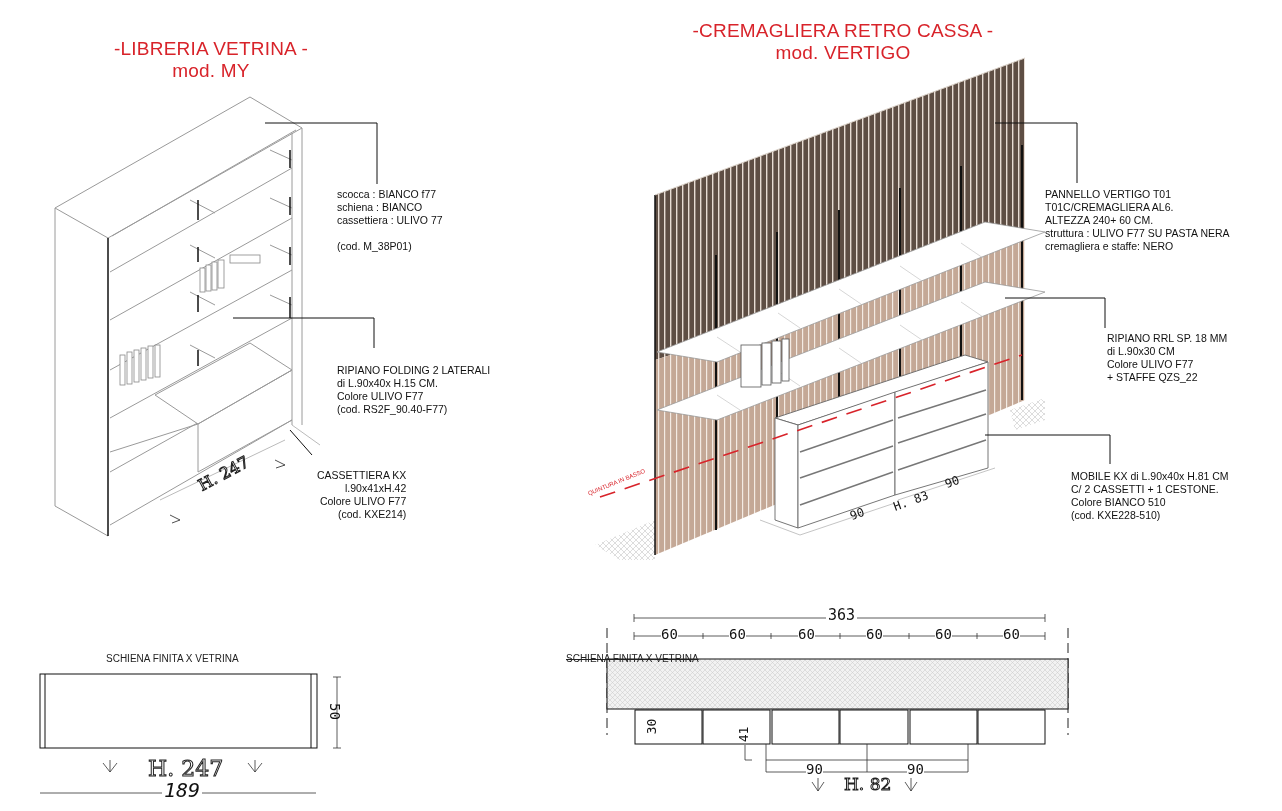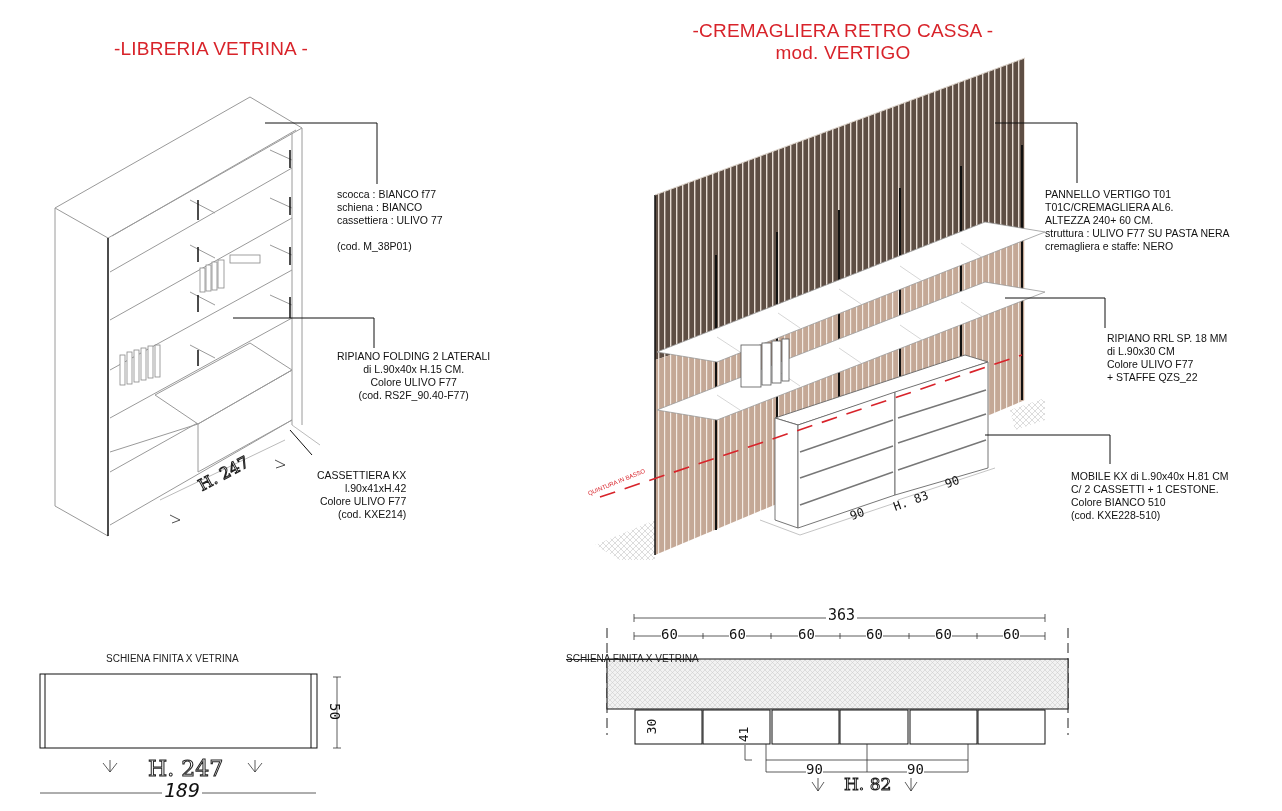--- a/index.html
+++ b/index.html
@@ -12,20 +12,21 @@
   .caption { position:absolute; font-family:"Liberation Sans", sans-serif; font-size:10px; color:#222; white-space:nowrap; }
   svg { position:absolute; left:0; top:0; }
   .dimtxt { font-family:"DejaVu Sans Mono", monospace; }
   .big { position:absolute; font-family:"DejaVu Serif", serif; font-size:22px; color:#fff; -webkit-text-stroke:1px #222; white-space:nowrap; }
 </style>
 </head>
 <body>
 
 <div class="title" style="left:96px; top:38px; width:230px;">
   <div>-LIBRERIA VETRINA -</div>
+  <div>mod. MY</div>
 </div>
 <div class="title" style="left:668px; top:20px; width:350px;">
   <div>-CREMAGLIERA RETRO CASSA -</div>
   <div>mod. VERTIGO</div>
 </div>
 
 <svg width="1282" height="811" viewBox="0 0 1282 811">
   <g fill="none" stroke="#9a9a9a" stroke-width="1">
 
     <polygon points="55,208 250,97 302,128 108,238" fill="#fff"></polygon>
@@ -102,21 +103,21 @@
 </svg>
 <div class="big" style="left:195px; top:478px; font-size:16px; transform:rotate(-28deg); transform-origin:left top;">H. 247</div>
 
 <div class="note" style="left:337px; top:188px;">
   <div>scocca : BIANCO f77</div>
   <div>schiena : BIANCO</div>
   <div>cassettiera : ULIVO 77</div>
   <div class="gap"></div>
   <div>(cod. M_38P01)</div>
 </div>
-<div class="note" style="left:337px; top:350px;text-align:center;">
+<div class="note" style="left:337px; top:364px;">
   <div>RIPIANO FOLDING 2 LATERALI</div>
   <div>di L.90x40x H.15 CM.</div>
   <div>Colore ULIVO F77</div>
   <div>(cod. RS2F_90.40-F77)</div>
 </div>
 <div class="note" style="left:317px; top:469px;text-align:right;">
   <div>CASSETTIERA KX</div>
   <div>l.90x41xH.42</div>
   <div>Colore ULIVO F77</div>
   <div>(cod. KXE214)</div>

